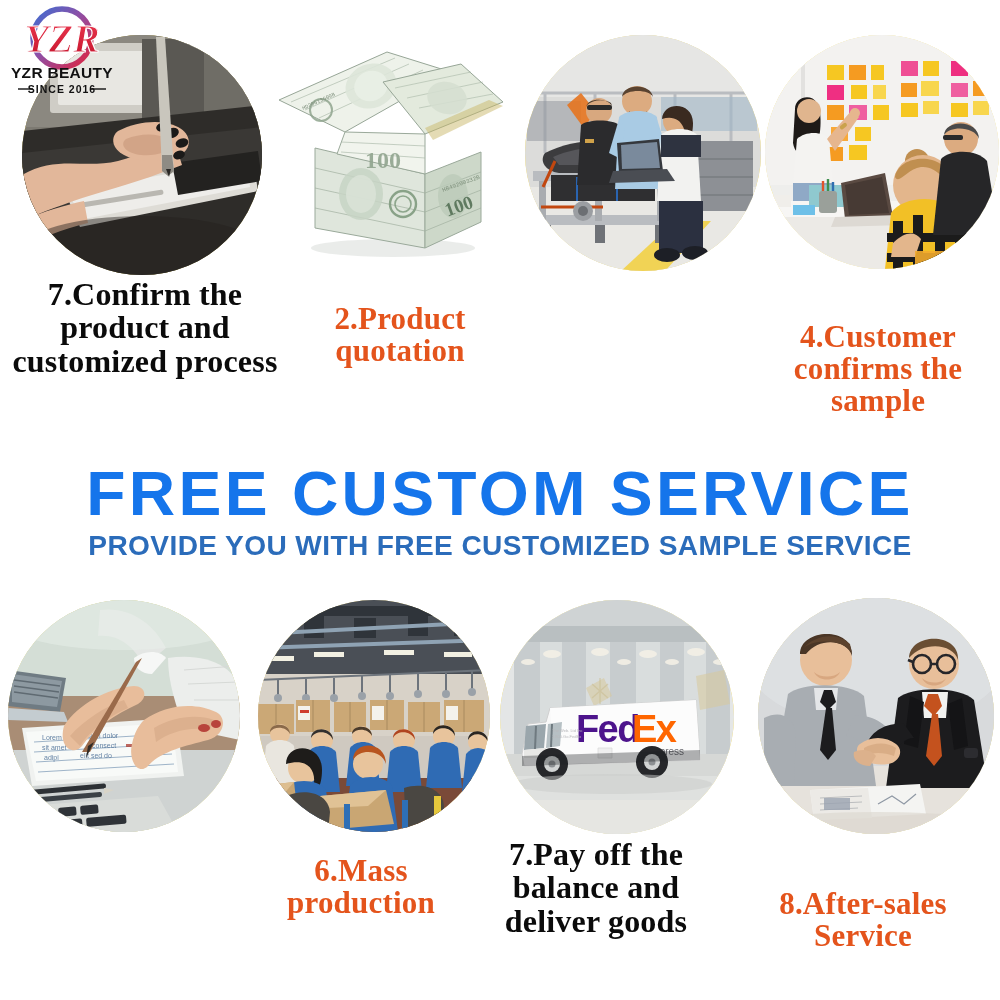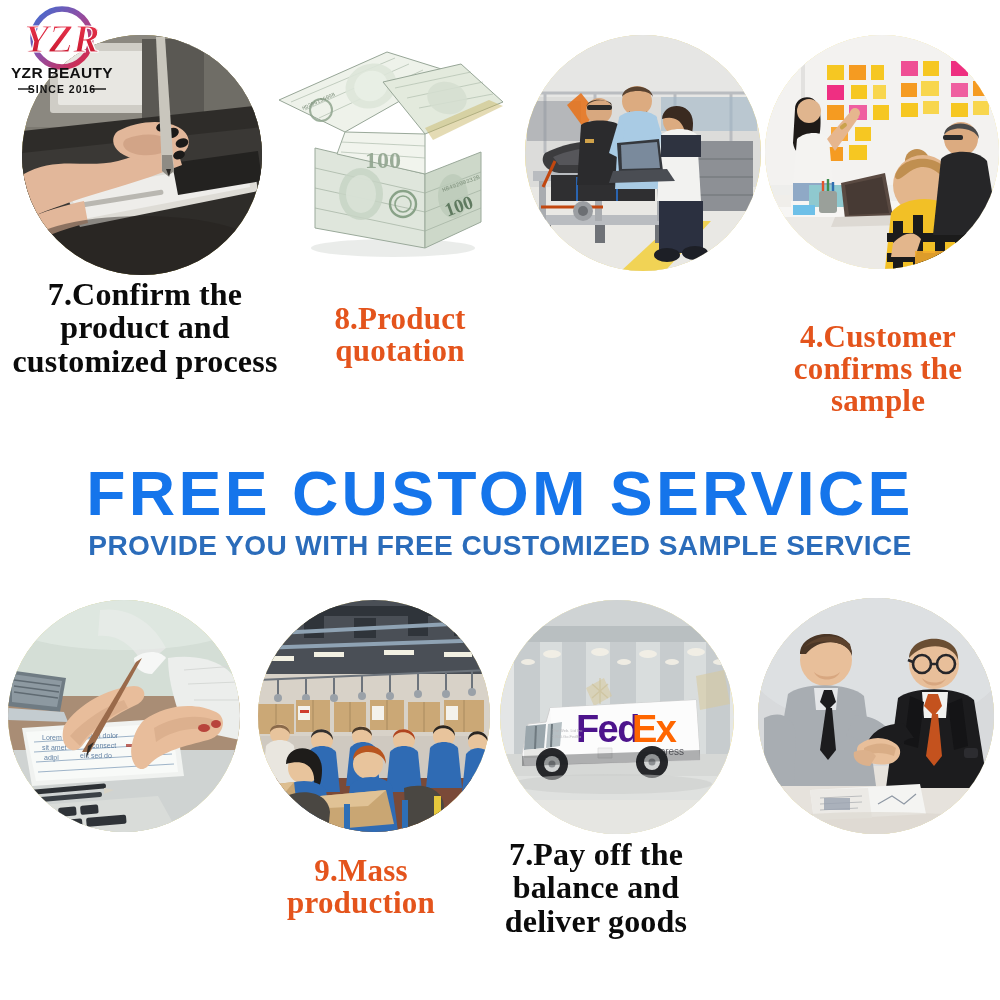--- a/index.html
+++ b/index.html
@@ -330,21 +330,21 @@
         <circle cx="196" cy="104" r="17" fill="#dcab80"></circle>
         <path d="M179 100 C180 84 214 84 214 104 C210 92 186 90 179 100 Z" fill="#4a4a4a"></path>
         <rect x="178" y="100" width="20" height="5" rx="2" fill="#2a2a2a"></rect>
         <path d="M176 124 C186 114 212 114 222 126 L234 200 L168 200 Z" fill="#262628"></path>
       </g>
       <rect x="150" y="216" width="46" height="18" fill="#f3ab2c" opacity=".9"></rect>
     </svg>
   </div>
 
   <div class="cap dark" style="left:2px;top:278px;width:286px;font-size:32px;">7.Confirm the product and customized process</div>
-  <div class="cap orange" style="left:294px;top:303px;width:212px;font-size:31px;">8.Product quotation</div>
+  <div class="cap orange" style="left:294px;top:303px;width:212px;font-size:31px;">2.Product quotation</div>
   <div class="cap orange" style="left:756px;top:303px;width:244px;font-size:31px;margin-top:18px;">4.Customer confirms the sample</div>
 
   <div class="headline">FREE CUSTOM SERVICE</div>
   <div class="subhead">PROVIDE YOU WITH FREE CUSTOMIZED SAMPLE SERVICE</div>
 
   <div class="photo" style="left:8px;top:600px;width:232px;height:232px;">
     <svg viewBox="0 0 232 232" preserveAspectRatio="xMidYMid slice">
       <rect width="232" height="232" fill="#cfd9d2"></rect>
       <rect x="0" y="0" width="232" height="96" fill="#d4ded6"></rect>
       <rect x="0" y="96" width="232" height="60" fill="#a98d75"></rect>
@@ -701,16 +701,17 @@
             <rect x="66" y="200" width="26" height="12"></rect>
           </g>
         <g stroke="#8f98a4" stroke-width="1.2" fill="none">
             <path d="M120 206 L134 198 L146 206 L158 196"></path>
           </g>
       </g>
       <ellipse cx="118" cy="226" rx="120" ry="12" fill="#dad5cd" opacity=".6"></ellipse>
     </svg>
   </div>
 
-  <div class="cap orange" style="left:252px;top:855px;width:218px;font-size:31px;">9.Mass production</div>
+  <div class="cap orange" style="left:252px;top:855px;width:218px;font-size:31px;">6.Mass production</div>
   <div class="cap dark" style="left:462px;top:838px;width:268px;font-size:32px;">7.Pay off the balance and deliver goods</div>
+  <div class="cap orange" style="left:730px;top:888px;width:266px;font-size:31px;">8.After-sales Service</div>
 
 </div>
 
 </body></html>

